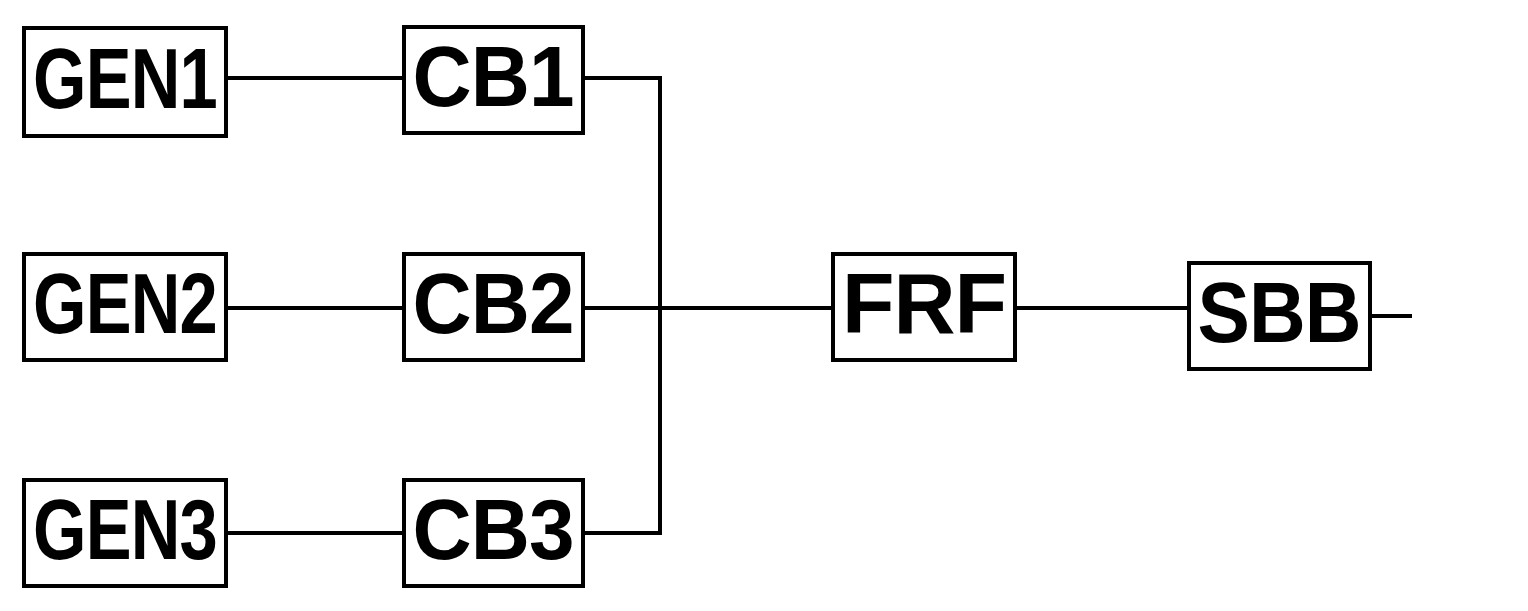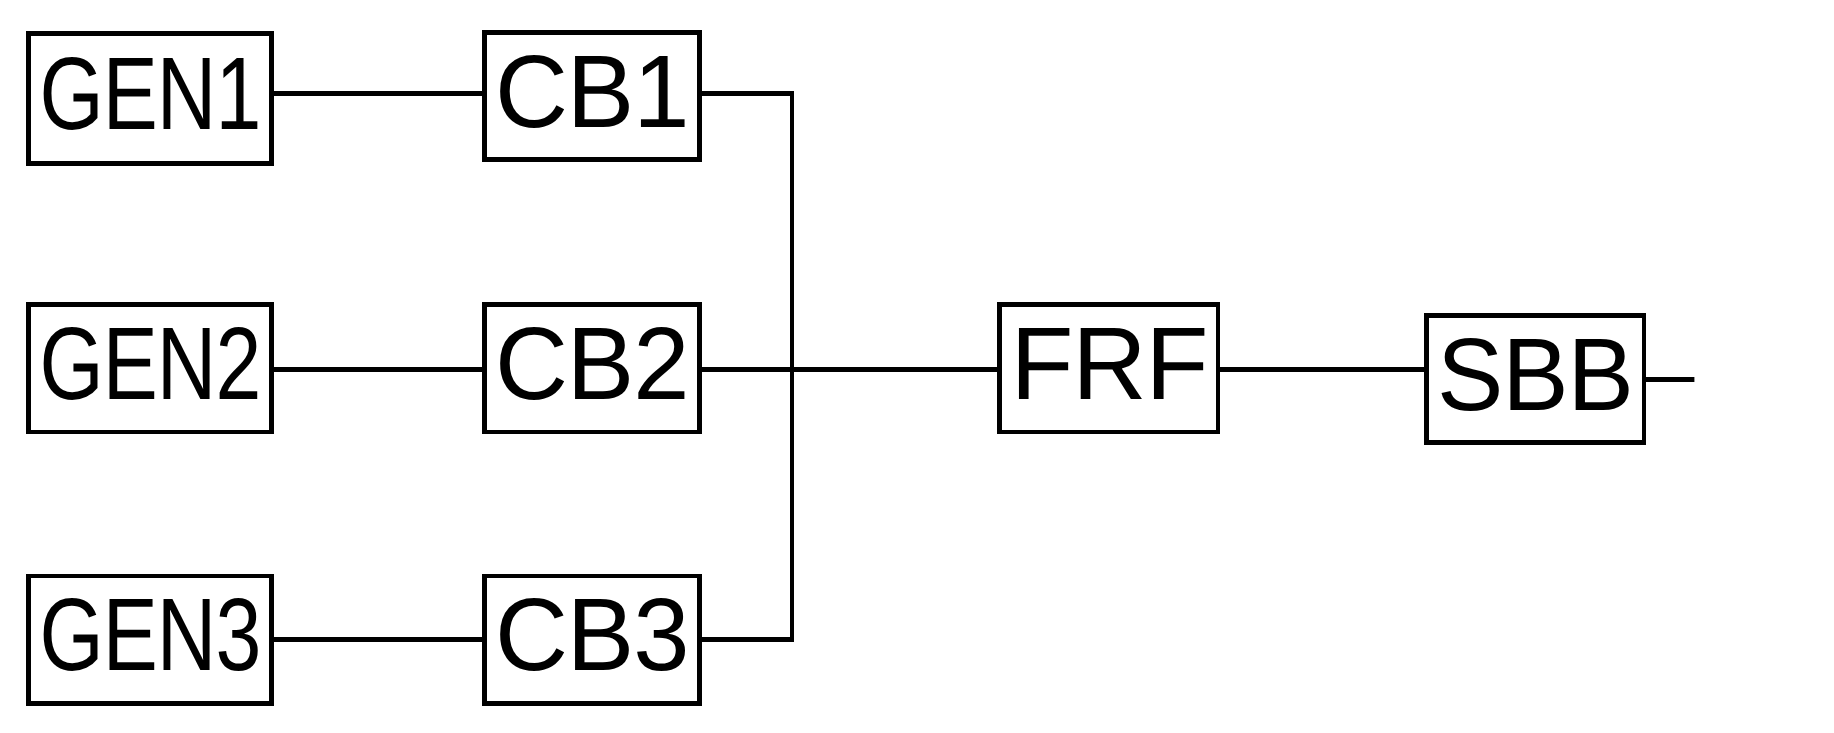--- a/index.html
+++ b/index.html
@@ -10,20 +10,21 @@
   }
   body {
     font-family: "Liberation Sans", sans-serif;
   }
   #diagram-canvas {
     position: relative;
     width: 1412px;
     height: 611px;
     background: #ffffff;
     overflow: hidden;
+    font-weight: bold;
   }
   #diagram-svg {
     position: absolute;
     left: 0;
     top: 0;
     width: 1528px;
     height: 611px;
     display: block;
   }
   .node-rect {

